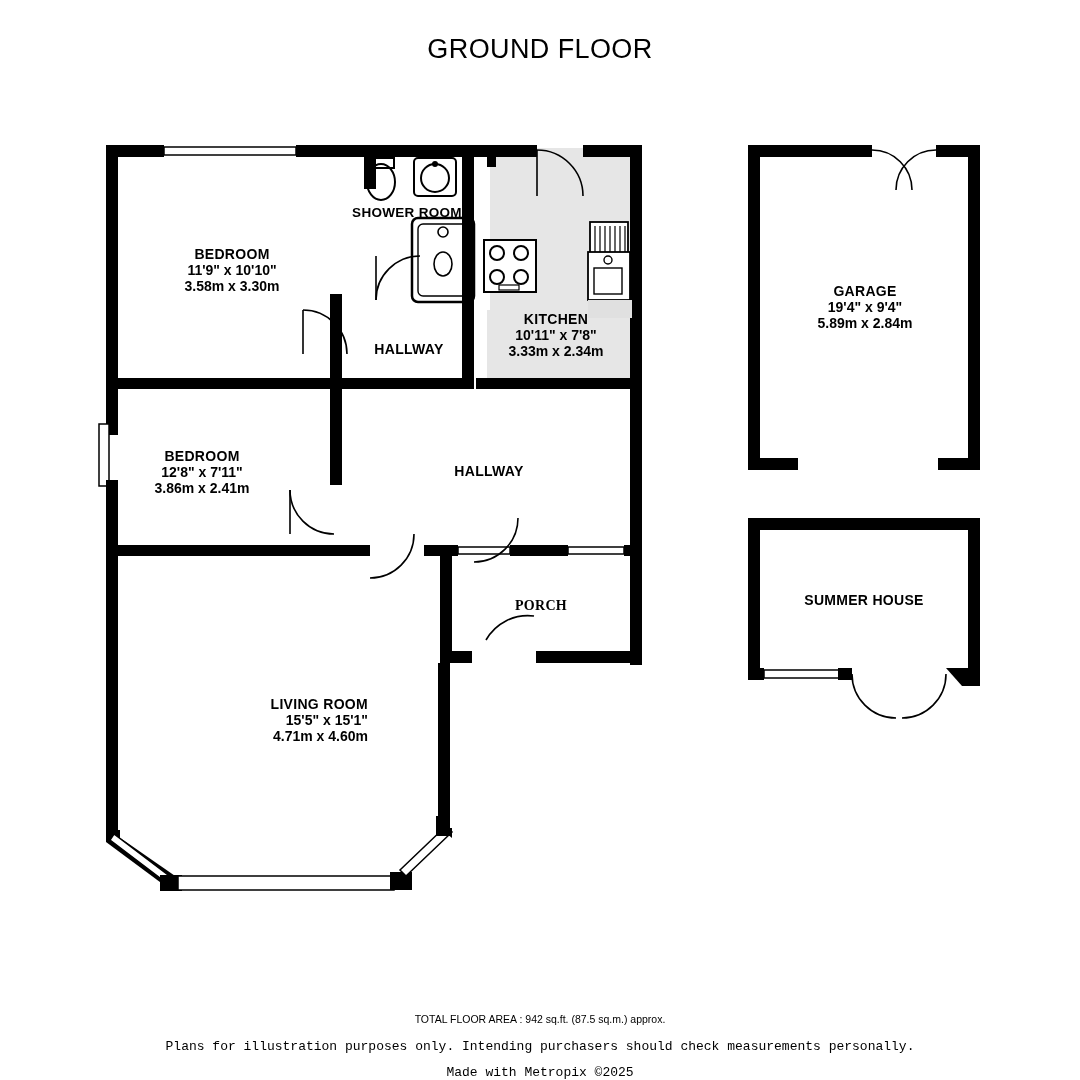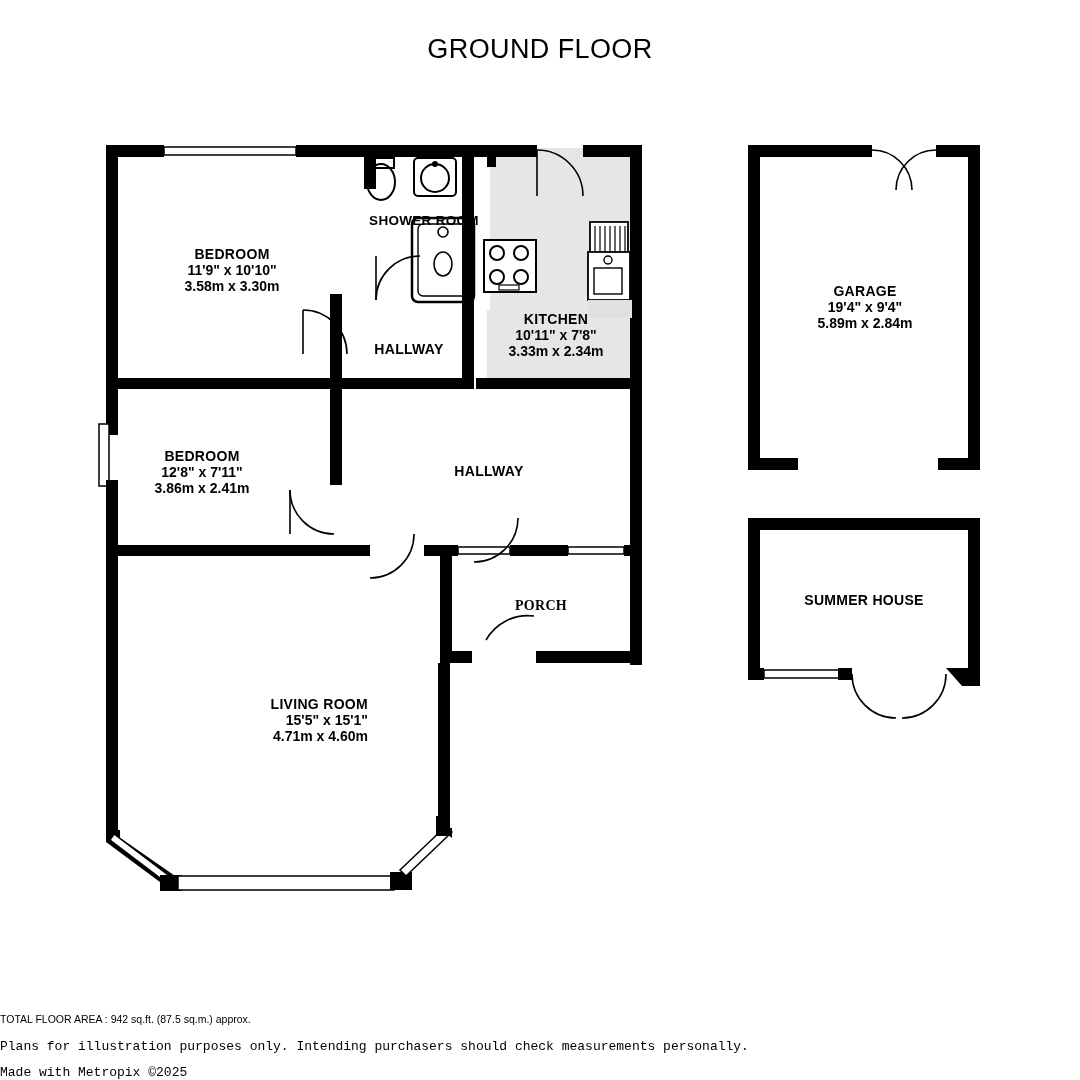--- a/index.html
+++ b/index.html
@@ -37,20 +37,21 @@
   .title-line2 {
     font-size: 25px;
     letter-spacing: 0.2px;
     line-height: 30px;
   }
   .footer-block {
     position: absolute;
     left: 0;
     top: 1012px;
     width: 1080px;
+    text-align: center;
   }
   .footer-total {
     font-size: 10.5px;
     line-height: 14px;
   }
   .footer-note {
     font-size: 13px;
     line-height: 10px;
     margin-top: 16px;
     font-family: Liberation Mono, monospace;
@@ -249,21 +250,21 @@
 <div class="title-block">
   <div class="title-line1">GROUND FLOOR</div>
 </div>
 
 <div class="room" style="left:132px; top:246px; width:200px;">
   <div class="room-name">BEDROOM</div>
   <div class="room-dim">11'9"  x 10'10"</div>
   <div class="room-dim">3.58m  x 3.30m</div>
 </div>
 
-<div class="room" style="left:329px; top:205px; width:190px;margin-top:8px;">
+<div class="room" style="left:312px; top:205px; width:190px;">
   <div class="room-name small">SHOWER ROOM</div>
 </div>
 
 <div class="room" style="left:320px; top:341px; width:178px;">
   <div class="room-name">HALLWAY</div>
 </div>
 
 <div class="room" style="left:460px; top:311px; width:192px;">
   <div class="room-name">KITCHEN</div>
   <div class="room-dim">10'11"  x 7'8"</div>

